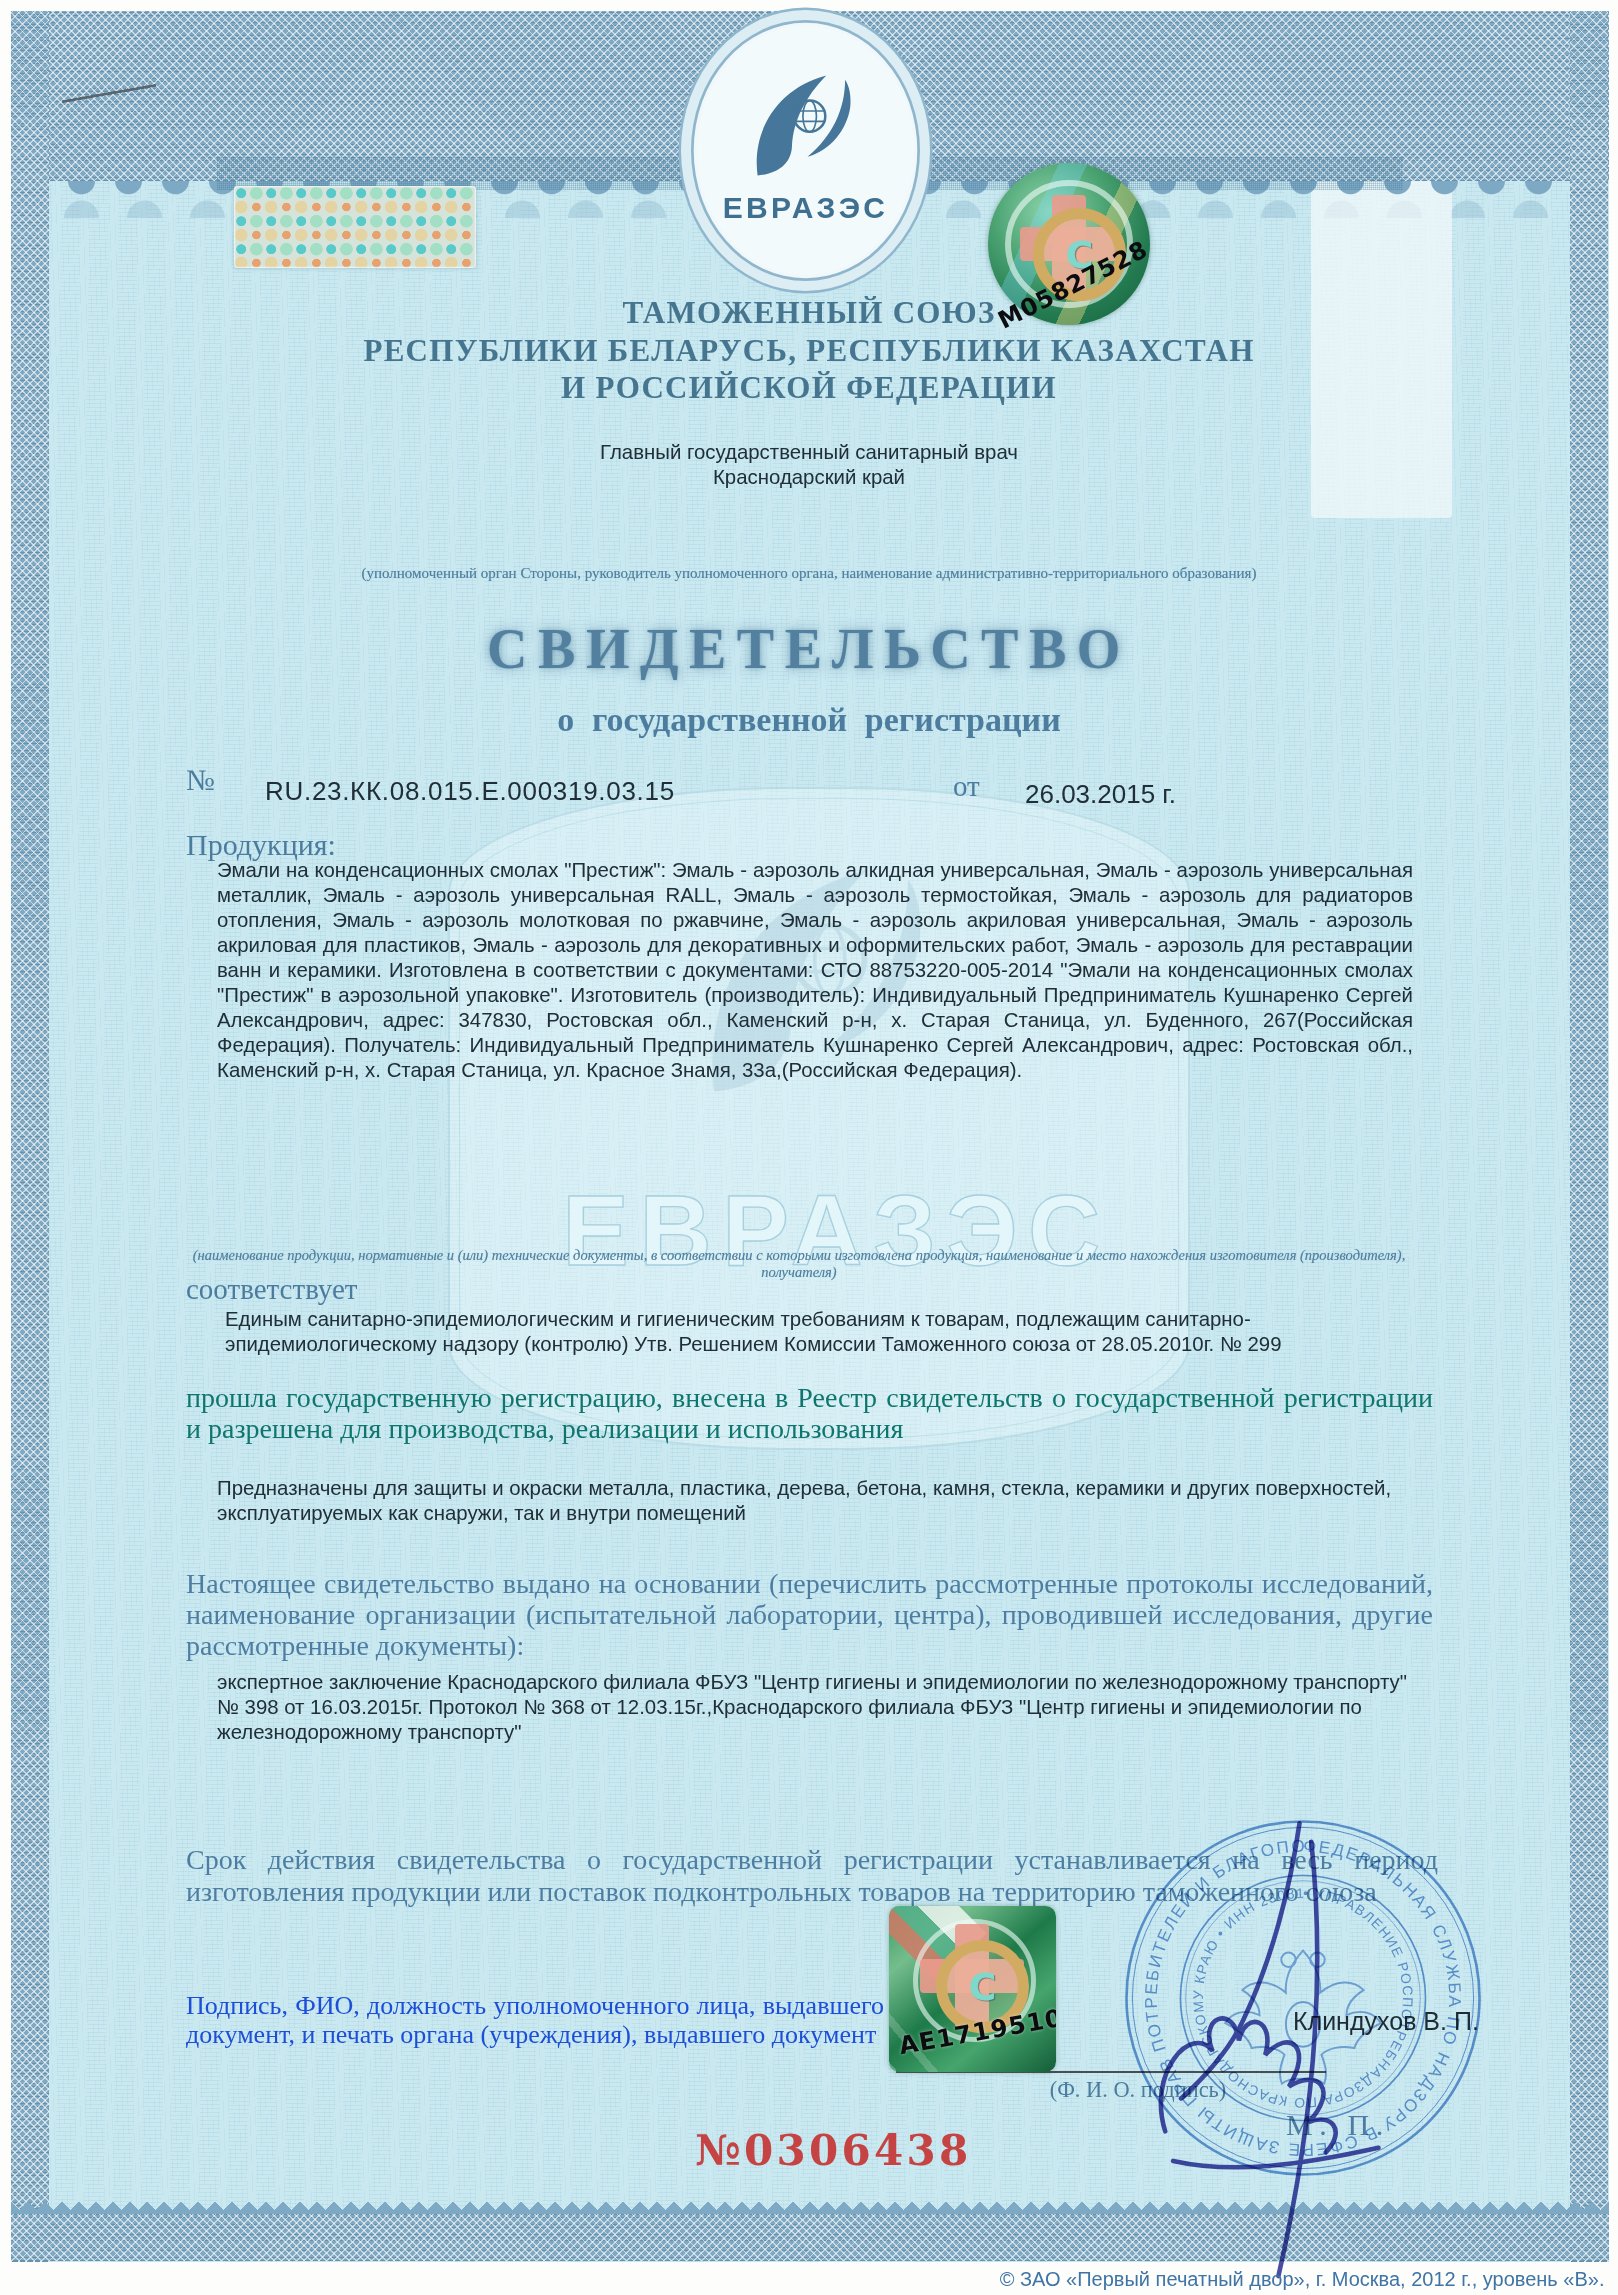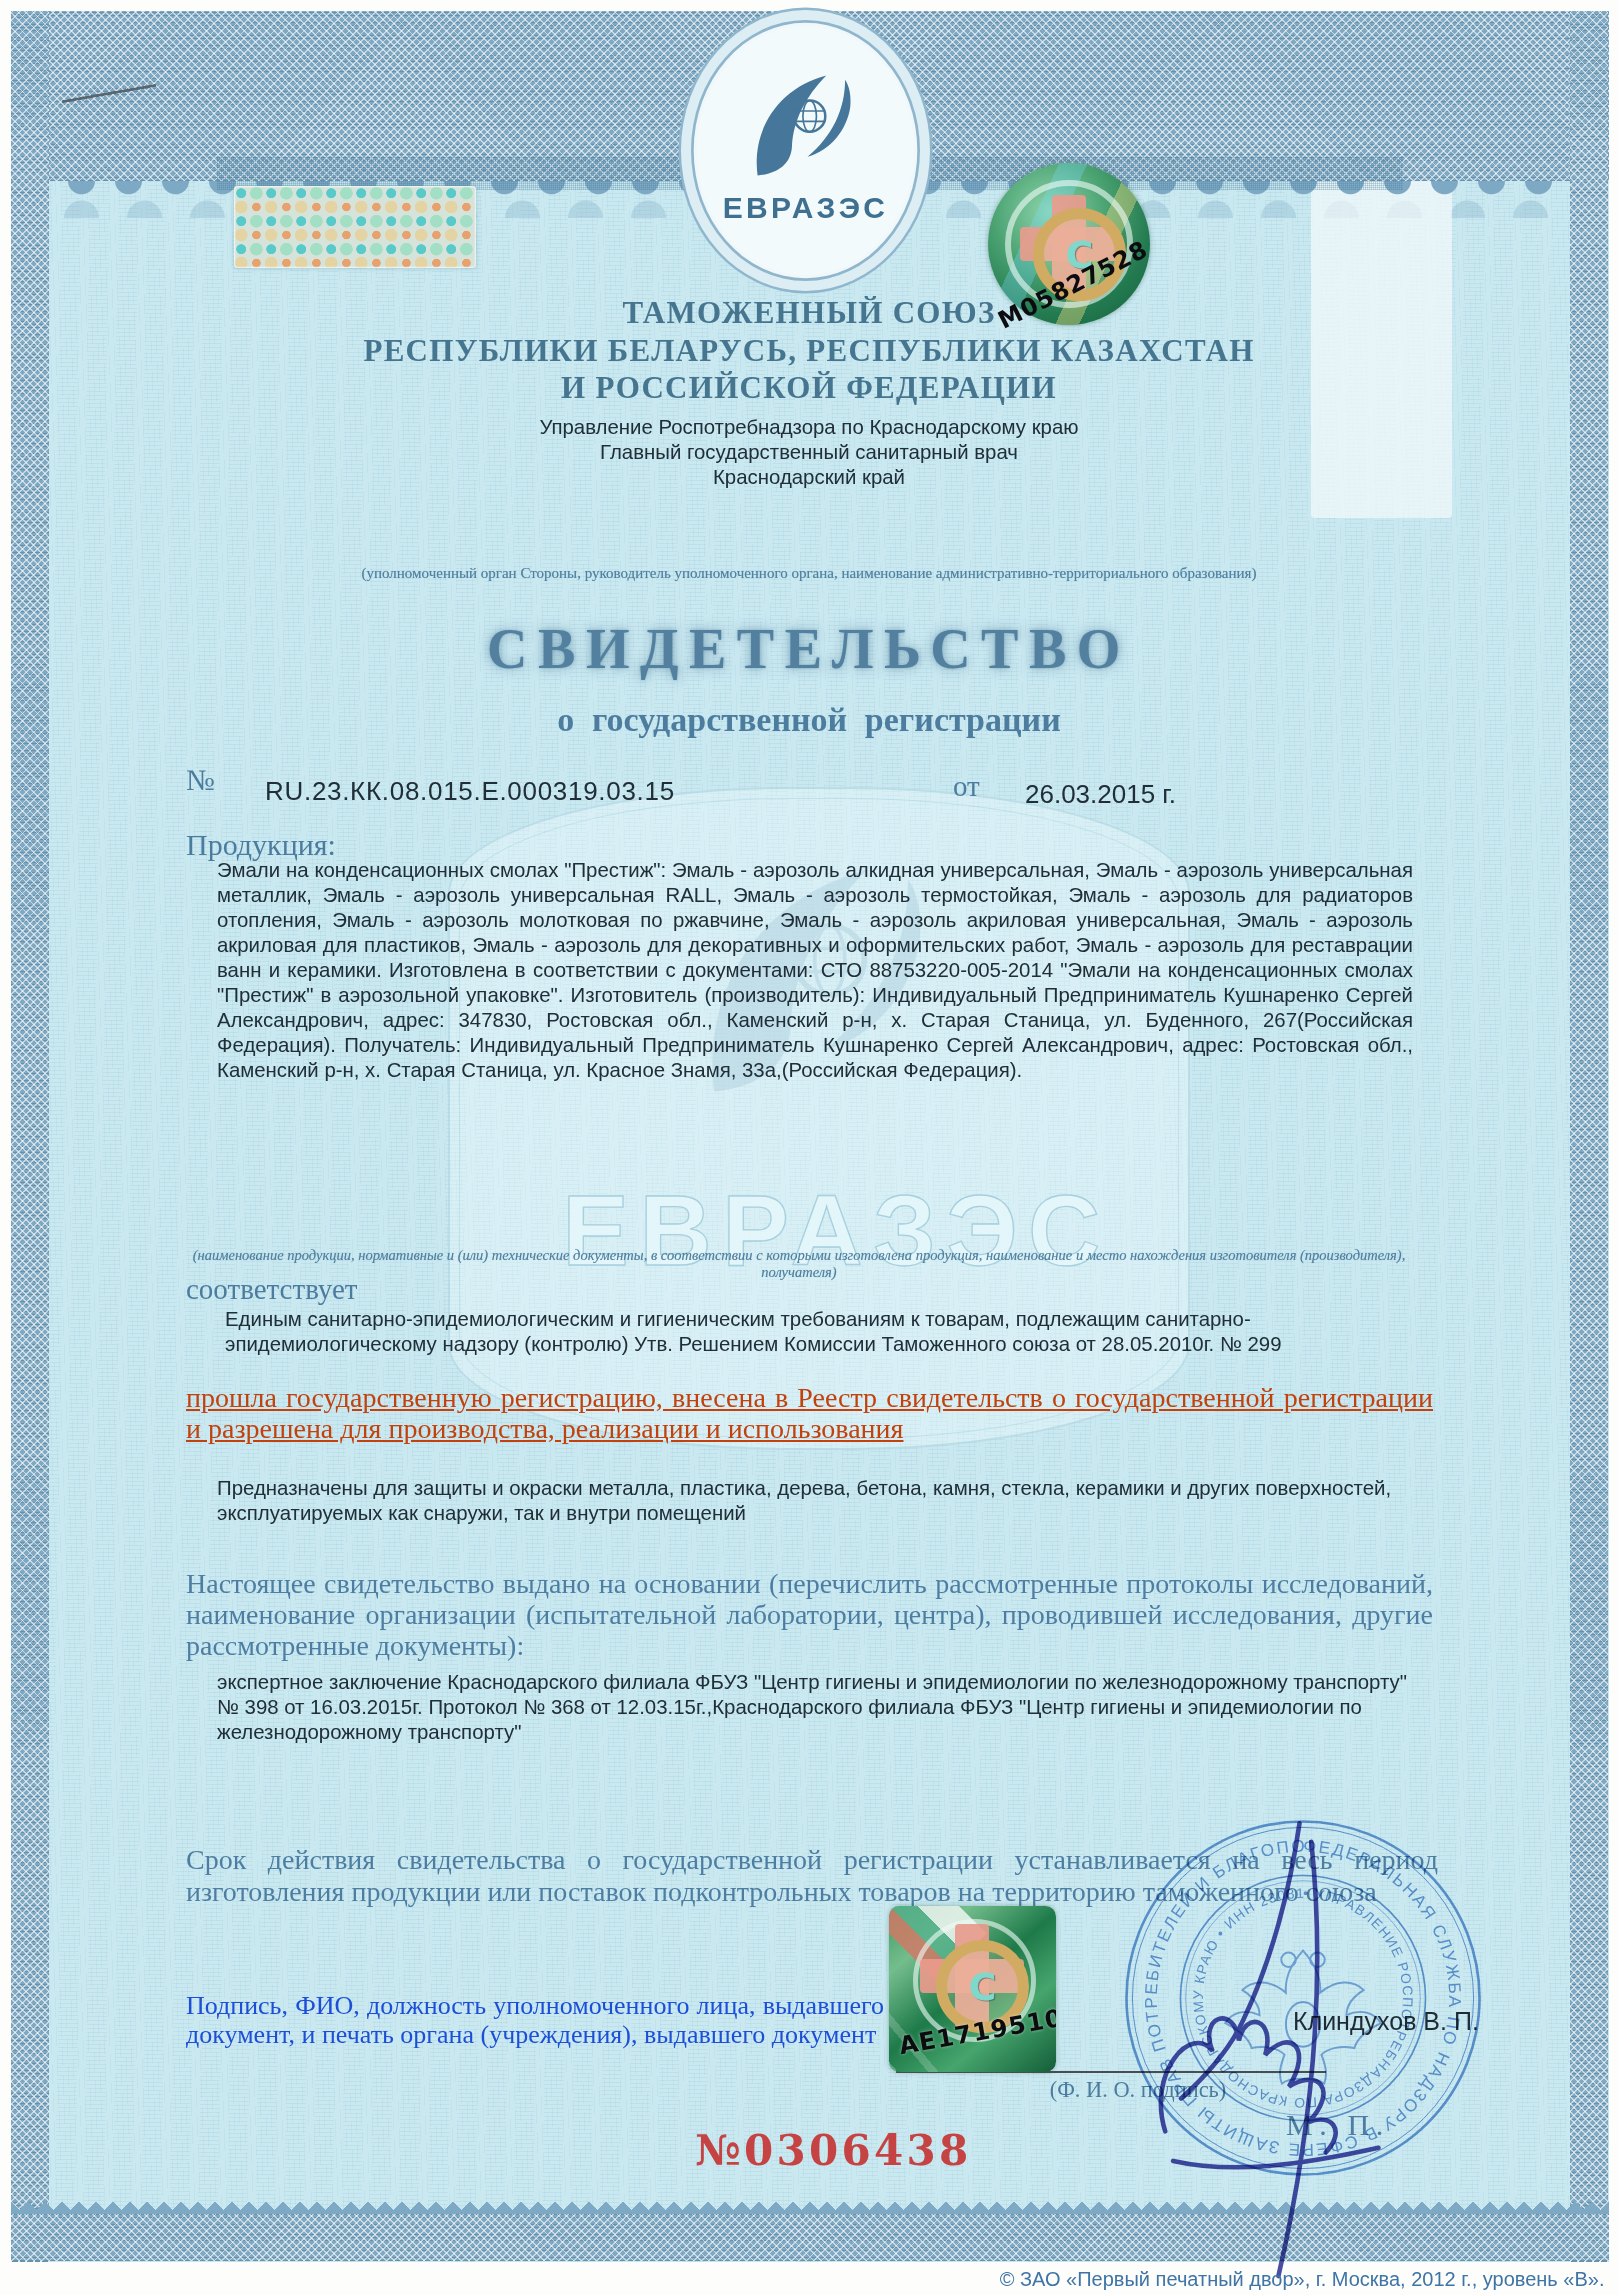--- a/index.html
+++ b/index.html
@@ -115,21 +115,21 @@
   .title-sub{top:701px;font-weight:bold;font-size:34px;word-spacing:9.2px;color:#4d7d9e;}
   .no-sign{left:186px;top:763px;font-size:30px;}
   .cert-number{left:265px;top:776px;font-size:26px;letter-spacing:0.7px;}
   .ot-label{left:953px;top:770px;font-size:29px;}
   .cert-date{left:1025px;top:779px;font-size:26px;}
   .product-label{left:186px;top:828px;font-size:30px;}
   .product-text{left:217px;top:858px;width:1196px;font-size:20.4px;line-height:25px;text-align:justify;}
   .caption-2{left:160px;top:1247px;width:1278px;text-align:center;font-size:14.5px;font-style:italic;}
   .conforms-label{left:186px;top:1273px;font-size:29px;}
   .conforms-text{left:217px;top:1307px;width:1179px;font-size:20.4px;line-height:25px;margin-left:8px;}
-  .reg-statement{left:186px;top:1382px;width:1247px;font-size:28px;line-height:31px;text-align:justify;color:#c2410c;text-decoration:underline;}
+  .reg-statement{left:186px;top:1382px;width:1247px;font-size:28px;line-height:31px;text-align:justify;color:#0f766e;}
   .reg-purpose{left:217px;top:1476px;width:1186px;font-size:20.4px;line-height:25px;}
   .basis-statement{left:186px;top:1568px;width:1247px;font-size:28px;line-height:31px;text-align:justify;color:#4d7ea2;}
   .basis-docs{left:217px;top:1670px;width:1199px;font-size:20.4px;line-height:25px;}
   .validity-text{left:186px;top:1844px;width:1252px;font-size:28px;line-height:32px;text-align:justify;color:#4d7ea2;}
   .sign-caption{left:186px;top:1991px;width:698px;font-size:26px;line-height:29px;text-align:justify;color:#1d4ed8;}
   .signer-name{left:1293px;top:2007px;font-size:25px;z-index:5;color:#1e2b35;}
   .sig-line{position:absolute;left:896px;top:2071px;width:430px;border-top:2px solid #474d52;z-index:5;}
   .sig-label{left:983px;top:2077px;width:310px;text-align:center;font-size:22.4px;}
   .mp-mark{left:1286px;top:2108px;font-size:30px;letter-spacing:6.6px;color:#4d7ea2;}
   .red-number{left:695px;top:2126px;font-family:"DejaVu Serif",serif;font-weight:bold;font-size:42px;
@@ -190,21 +190,20 @@
     <div class="holo-gold">
         <span class="holo-c">С</span>
       </div>
     <span class="holo-num">М05827528</span>
   </div>
 
 
   <div class="abs centered serif-blue org-line org-2">РЕСПУБЛИКИ БЕЛАРУСЬ, РЕСПУБЛИКИ КАЗАХСТАН</div>
   <div class="abs centered serif-blue org-line org-1">ТАМОЖЕННЫЙ СОЮЗ</div>
   <div class="abs centered serif-blue org-line org-3">И РОССИЙСКОЙ ФЕДЕРАЦИИ</div>
-  <div class="abs centered sans-dark auth-line auth-1">Управление Роспотребнадзора по Краснодарскому краю</div>
   <div class="abs centered sans-dark auth-line auth-2">Главный государственный санитарный врач</div>
   <div class="abs centered sans-dark auth-line auth-3">Краснодарский край</div>
   <div class="abs centered serif-blue small-caption caption-1">(уполномоченный орган Стороны, руководитель уполномоченного органа, наименование административно-территориального образования)</div>
 
   <div class="abs centered serif-blue title-main">СВИДЕТЕЛЬСТВО</div>
   <div class="abs centered serif-blue title-sub">о государственной регистрации</div>
 
   <div class="abs serif-blue no-sign">№</div>
   <div class="abs sans-dark cert-number">RU.23.КК.08.015.Е.000319.03.15</div>
   <div class="abs serif-blue ot-label">от</div>

